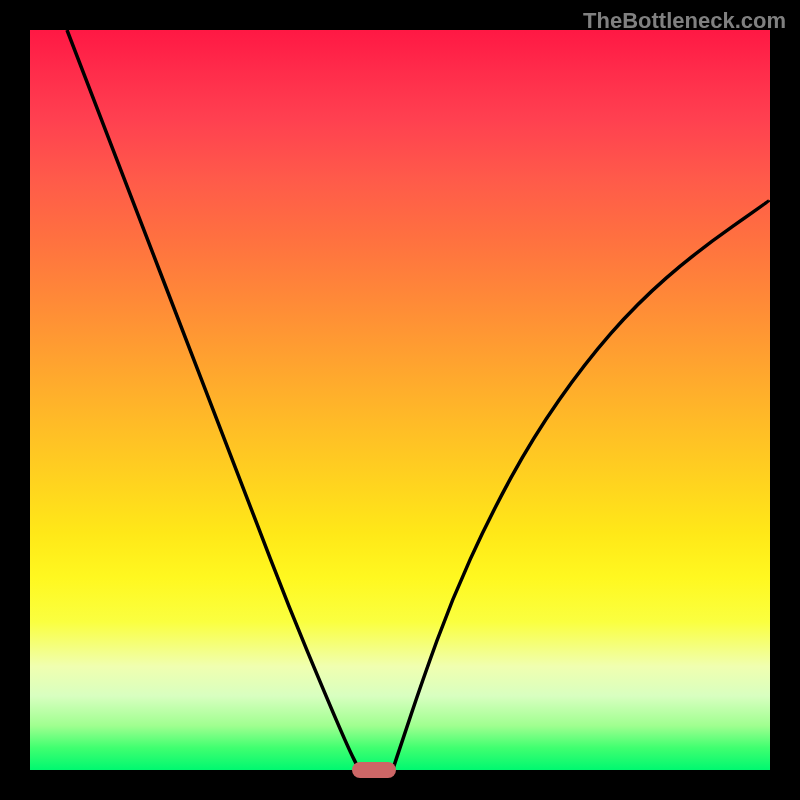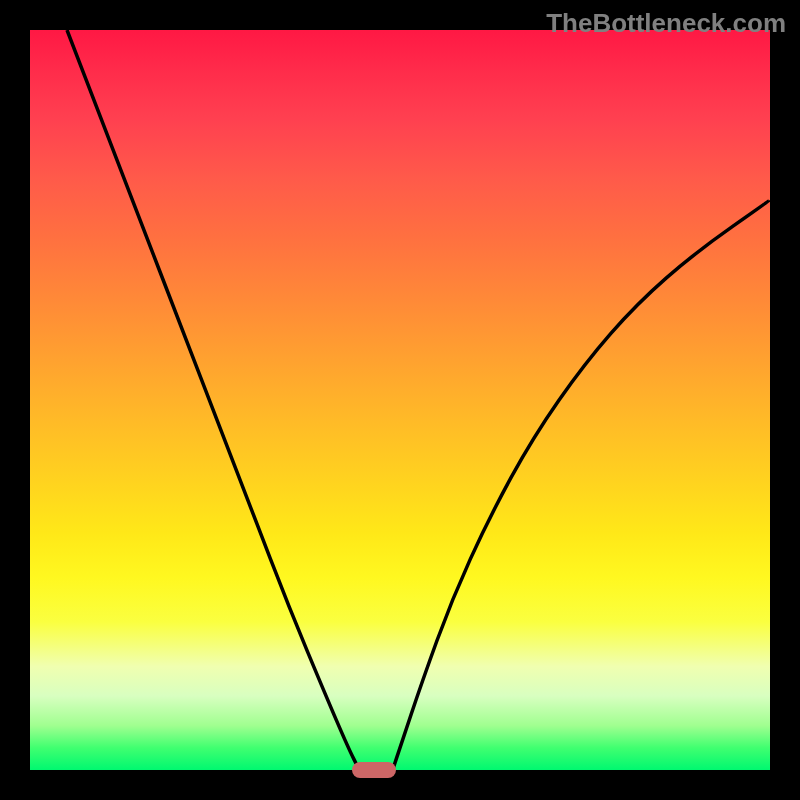--- a/index.html
+++ b/index.html
@@ -44,21 +44,21 @@
         #a0ff90 94%,
         #40ff70 97%,
         #00f870 100%
       );
     }
     .watermark {
       position: absolute;
       top: 8px;
       right: 14px;
       font-family: Arial, sans-serif;
-      font-size: 26px;
+      font-size: 22px;
       font-weight: bold;
       color: #808080;
       z-index: 10;
     }
     .curve-svg {
       position: absolute;
       left: 0;
       top: 0;
       width: 740px;
       height: 740px;

